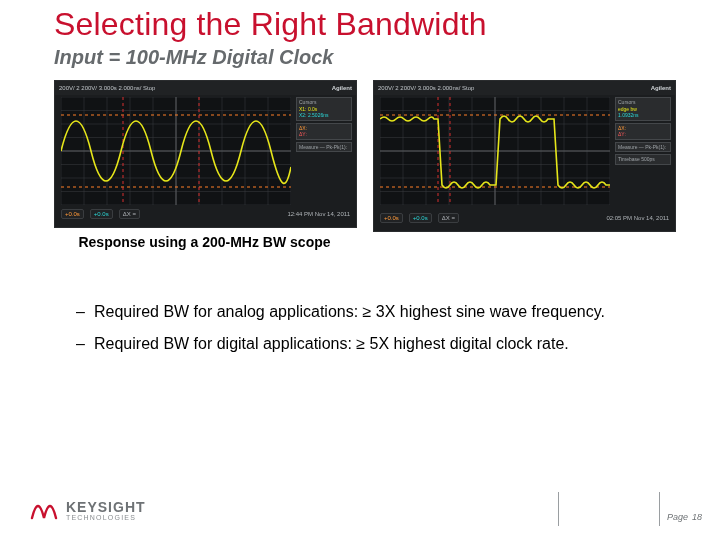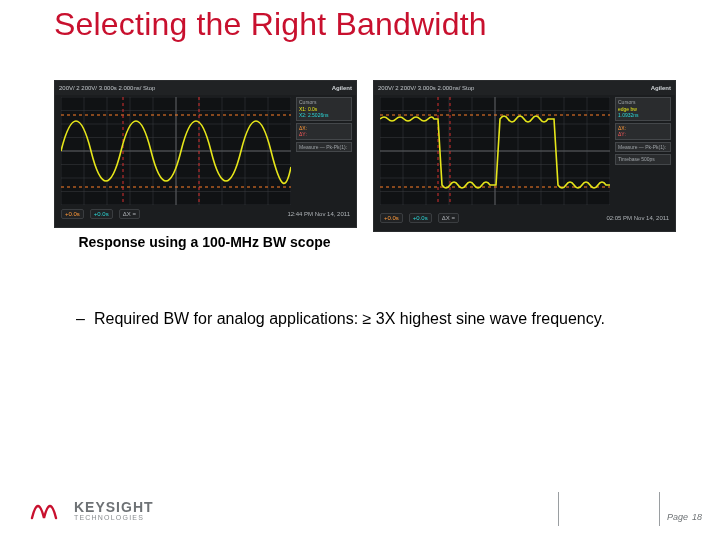--- a/index.html
+++ b/index.html
@@ -150,21 +150,21 @@
     margin-top: 6px;
     width: 301px;
     text-align: center;
     font-size: 14px;
     font-weight: 700;
     color: #000;
   }
   .bullets {
     position: absolute;
     left: 76px;
-    top: 308px;
+    top: 301px;
     width: 580px;
   }
   .bullets ul {
     list-style: none;
     padding: 0;
     margin: 0;
   }
   .bullets li {
     position: relative;
     padding-left: 18px;
@@ -178,21 +178,21 @@
     left: 0;
     top: 0;
     color: #000;
   }
   .logo {
     position: absolute;
     left: 30px;
     bottom: 18px;
     display: flex;
     align-items: center;
-    gap: 16px;
+    gap: 8px;
   }
   .logo-mark svg { display: block; }
   .logo-text .k {
     font-size: 14px;
     font-weight: 700;
     letter-spacing: 1px;
     color: #6e7275;
     line-height: 1;
   }
   .logo-text .t {
@@ -218,20 +218,21 @@
     color: #6e7275;
     font-style: italic;
   }
   .page-num .lbl { margin-right: 4px; }
 </style>
 </head>
 <body>
 <div class="slide">
 
 <div class="title">Selecting the Right Bandwidth</div>
+<div class="subtitle">Input = 100-MHz Digital Clock</div>
 
 <div class="scopes">
 
   <div class="scope-wrap">
     <div class="scope">
       <div class="scope-top">
         <span>200V/  2  200V/  3.000s  2.000ns/  Stop</span>
         <span class="brand">Agilent</span>
       </div>
       <div class="graticule">
@@ -288,21 +289,21 @@
           <div class="lbl">Measure — Pk-Pk(1):</div>
         </div>
       </div>
       <div class="scope-bottom">
         <span class="chip x1">+0.0s</span>
         <span class="chip x2">+0.0s</span>
         <span class="chip">ΔX = </span>
         <span style="margin-left:auto">12:44 PM  Nov 14, 2011</span>
       </div>
     </div>
-    <div class="caption">Response using a 100-MHz BW scope</div>
+    <div class="caption">Response using a 200-MHz BW scope</div>
   </div>
 
   <div class="scope-wrap">
     <div class="scope">
       <div class="scope-top">
         <span>200V/  2  200V/  3.000s  2.000ns/  Stop</span>
         <span class="brand">Agilent</span>
       </div>
       <div class="graticule">
         <svg width="230" height="108" viewBox="0 0 230 108">
@@ -368,20 +369,21 @@
         <span style="margin-left:auto">02:05 PM  Nov 14, 2011</span>
       </div>
     </div>
   </div>
 
 </div>
 
 <div class="bullets">
   <ul>
     <li>Required BW for analog applications: ≥ 3X highest sine wave frequency.</li>
+    <li>Required BW for digital applications: ≥ 5X highest digital clock rate.</li>
   </ul>
 </div>
 
 <div class="logo">
   <span class="logo-mark">
     <svg width="28" height="24" viewBox="0 0 28 24">
       <path d="M2,20 C6,4 10,4 14,20 C18,4 22,4 26,20" stroke="#c8102e" stroke-width="2.4" fill="none" stroke-linecap="round"></path>
     </svg>
   </span>
   <span class="logo-text">

